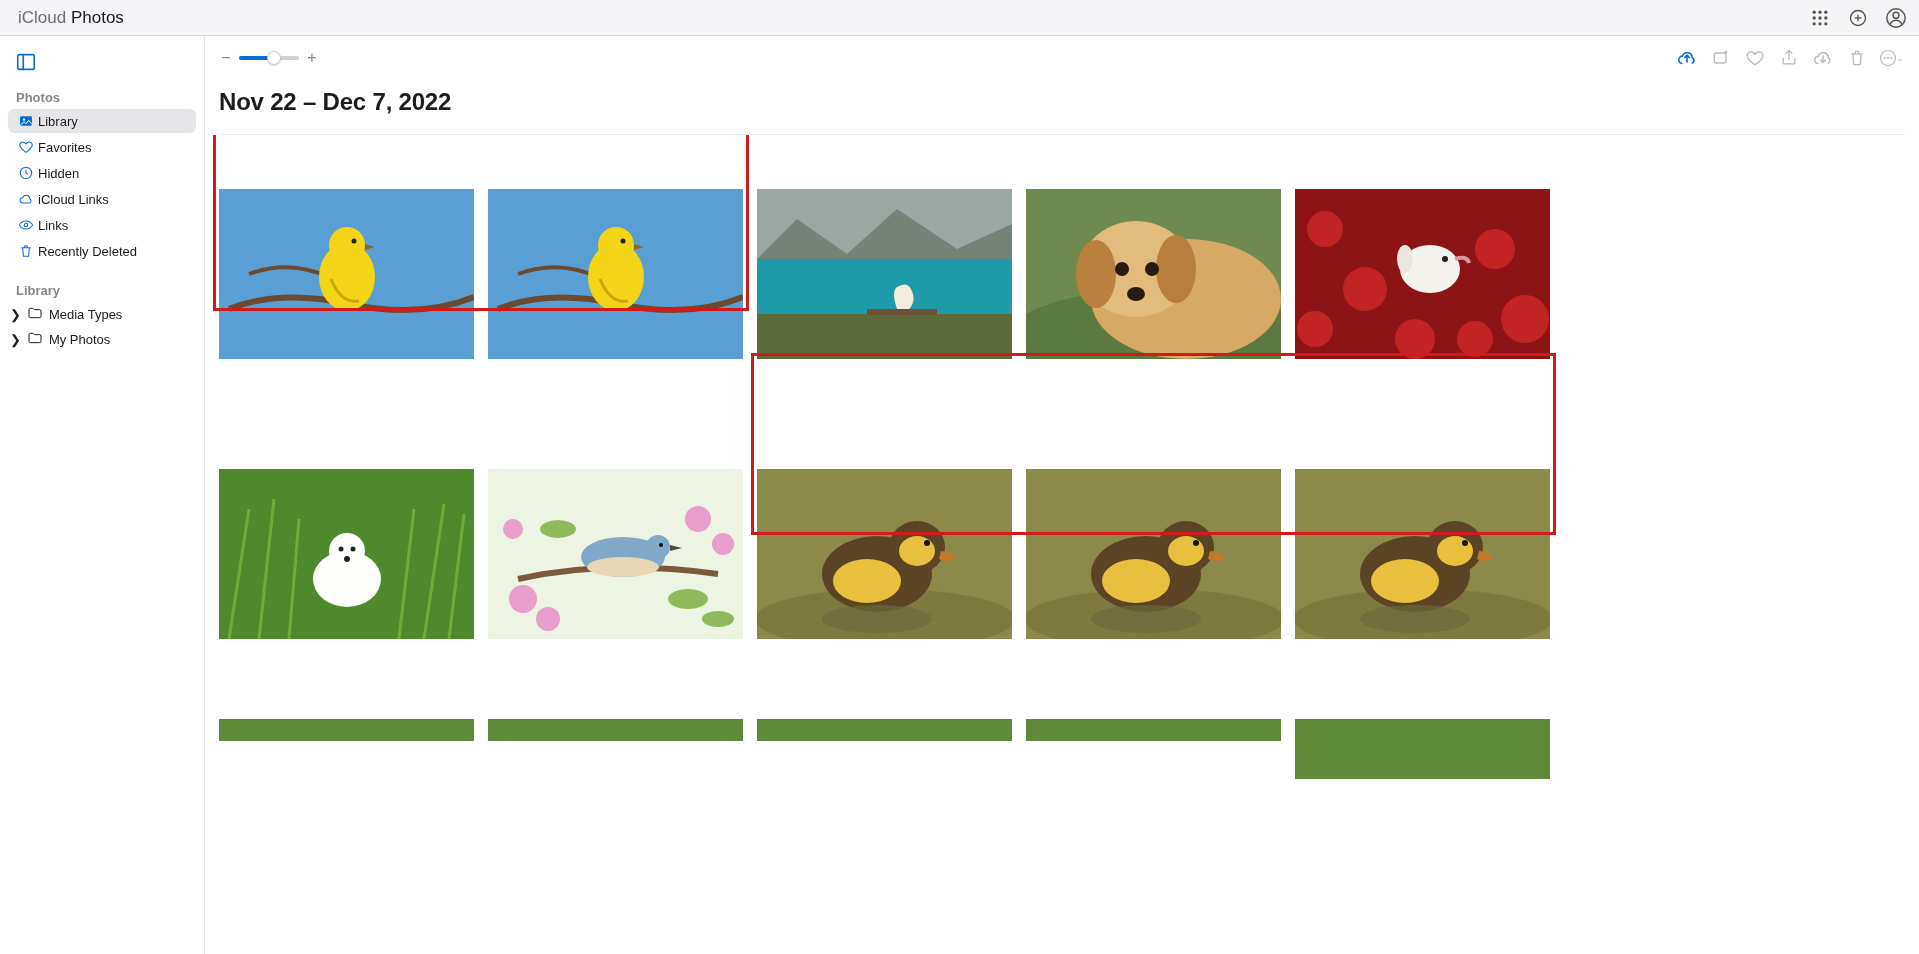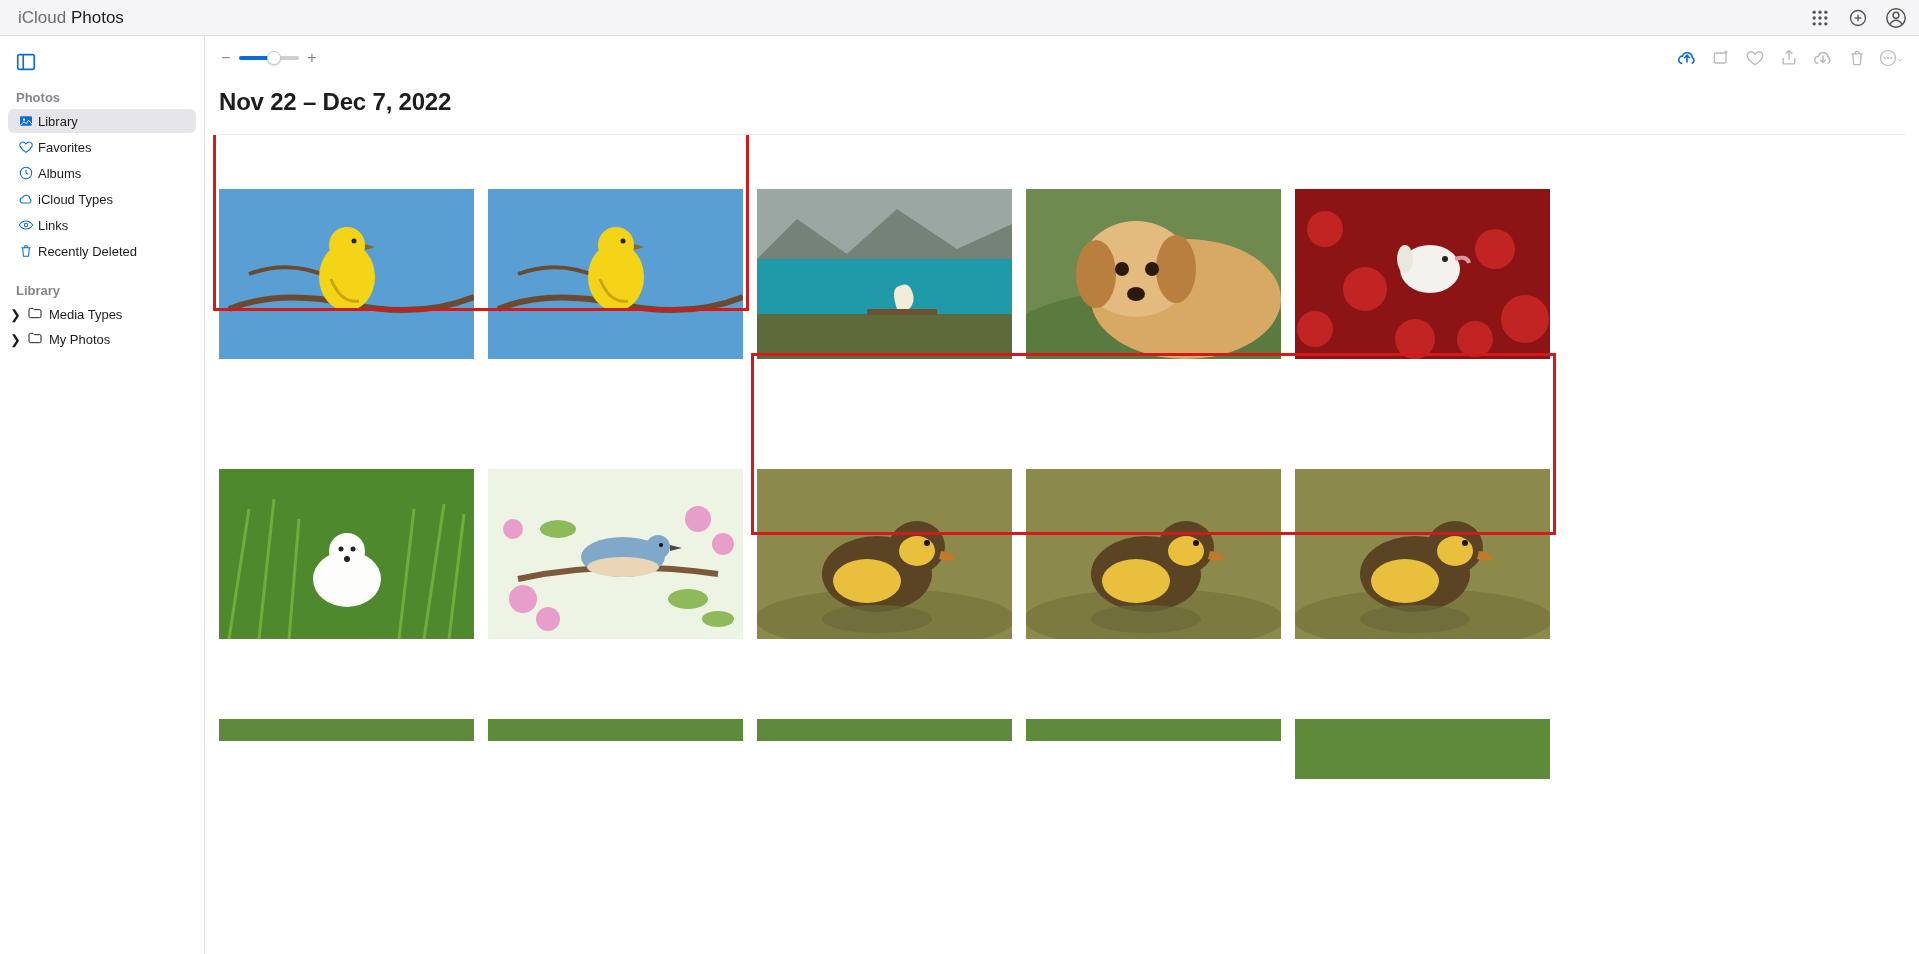--- a/index.html
+++ b/index.html
@@ -346,29 +346,29 @@
           </svg>
         </span>
       <span>Favorites</span>
     </div>
     <div class="side-item">
       <span class="icon">
           <svg width="16" height="16">
             <use href="#i-clock"></use>
           </svg>
         </span>
-      <span>Albums</span>
+      <span>Hidden</span>
     </div>
     <div class="side-item">
       <span class="icon">
           <svg width="16" height="16">
             <use href="#i-cloud"></use>
           </svg>
         </span>
-      <span>iCloud Types</span>
+      <span>iCloud Links</span>
     </div>
     <div class="side-item">
       <span class="icon">
           <svg width="16" height="16">
             <use href="#i-eye"></use>
           </svg>
         </span>
       <span>Links</span>
     </div>
     <div class="side-item">

